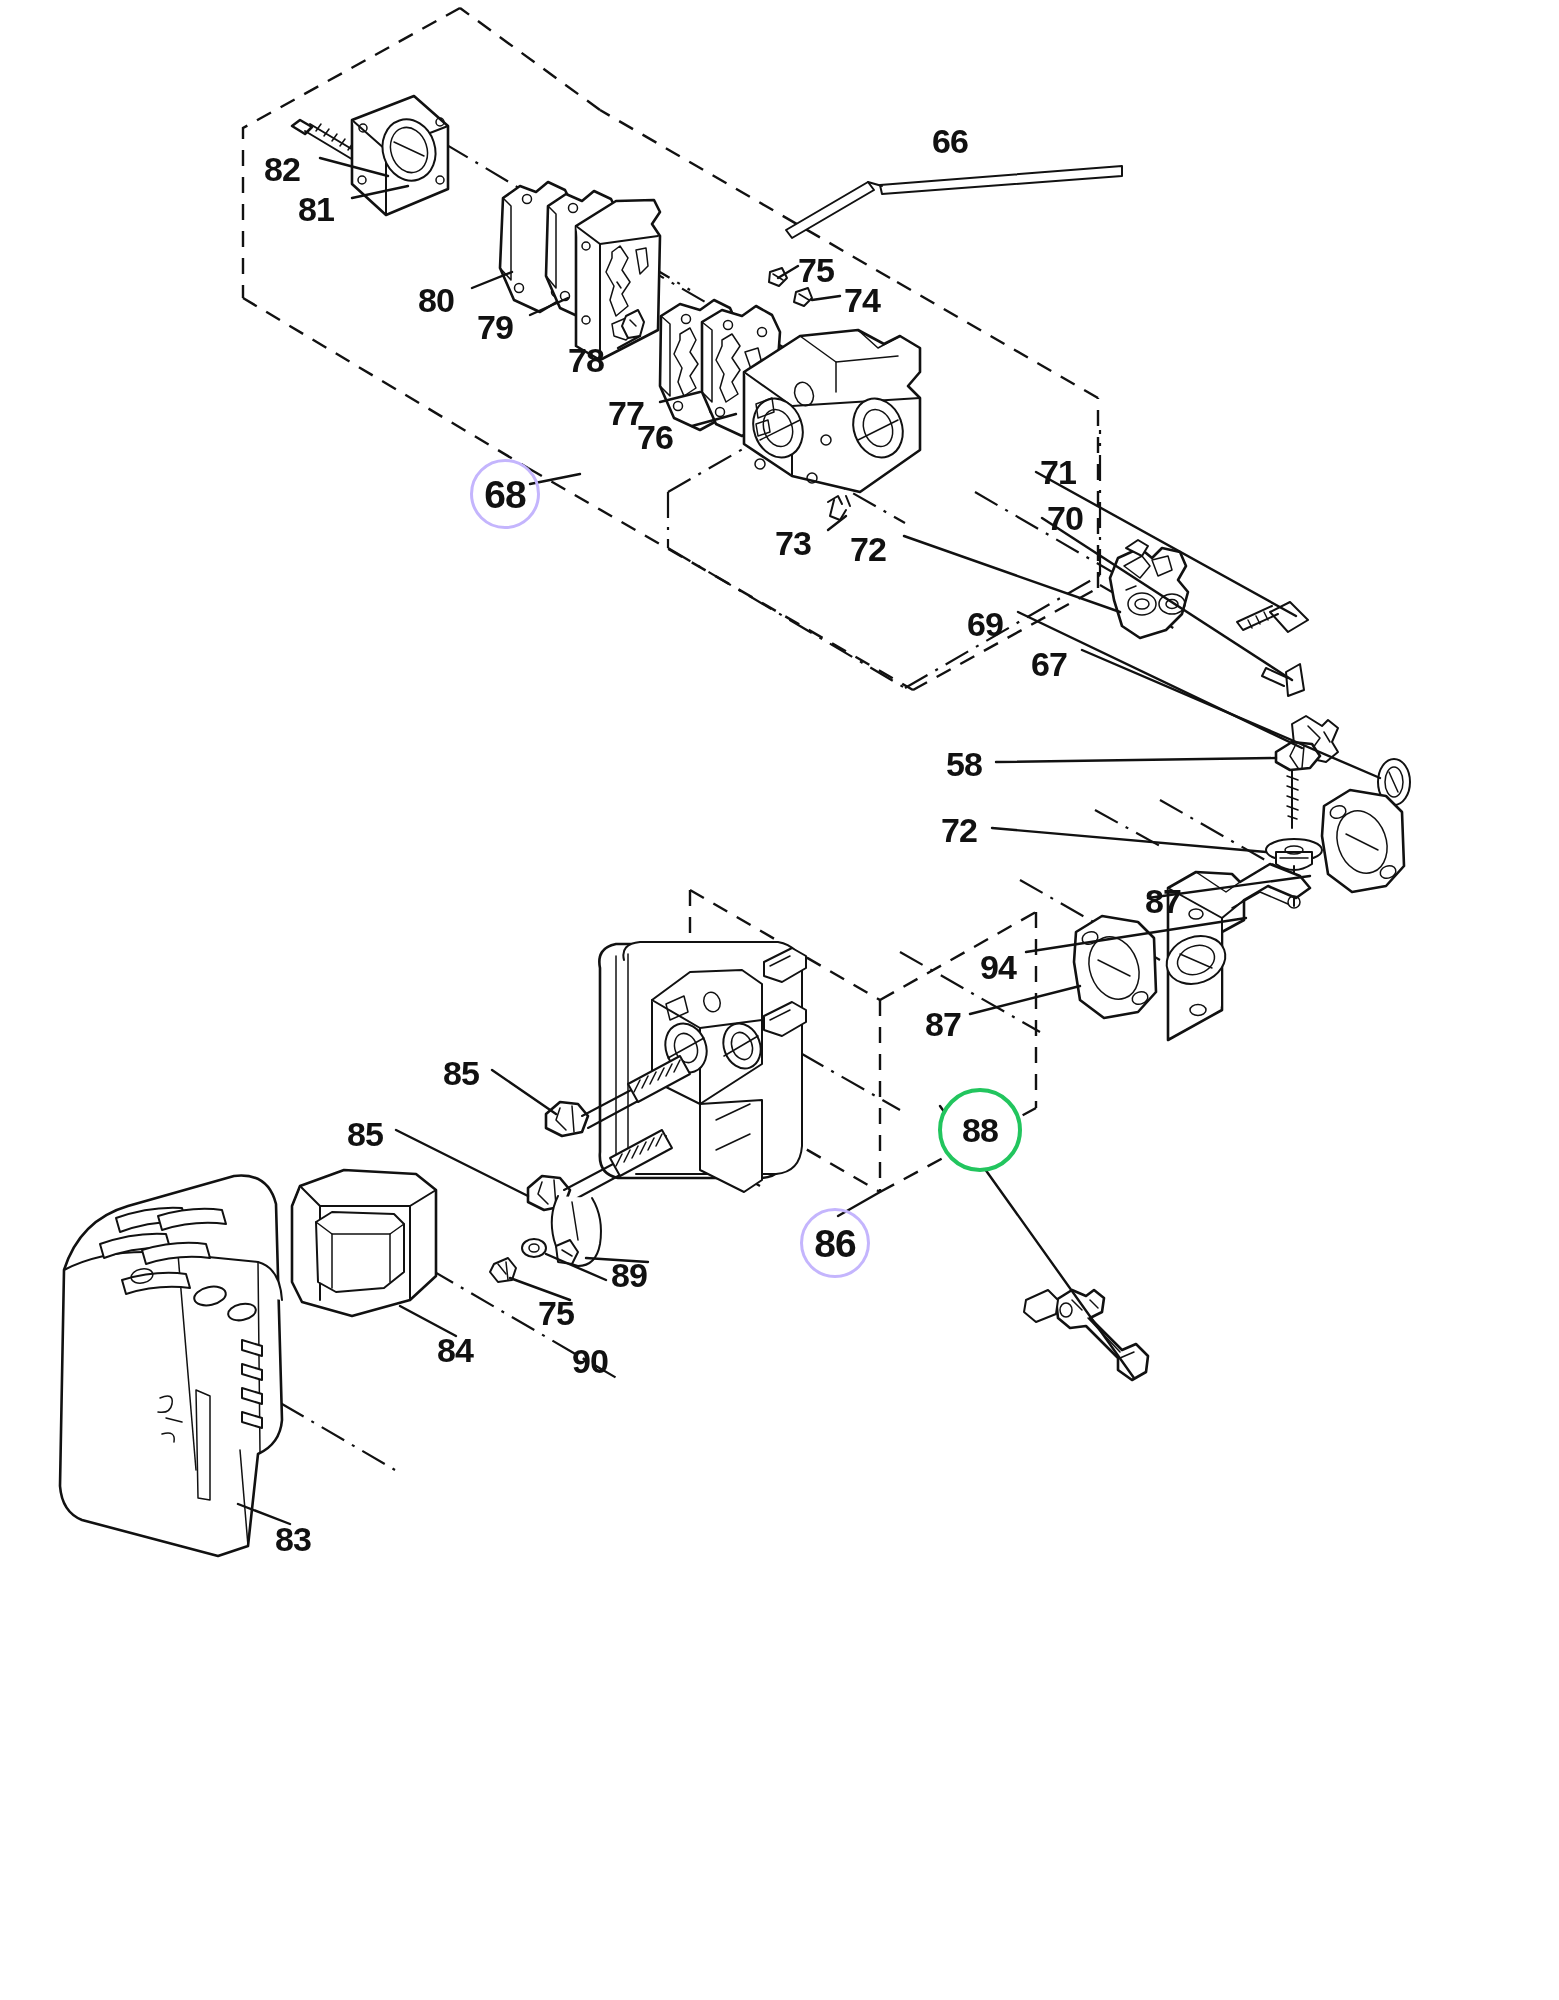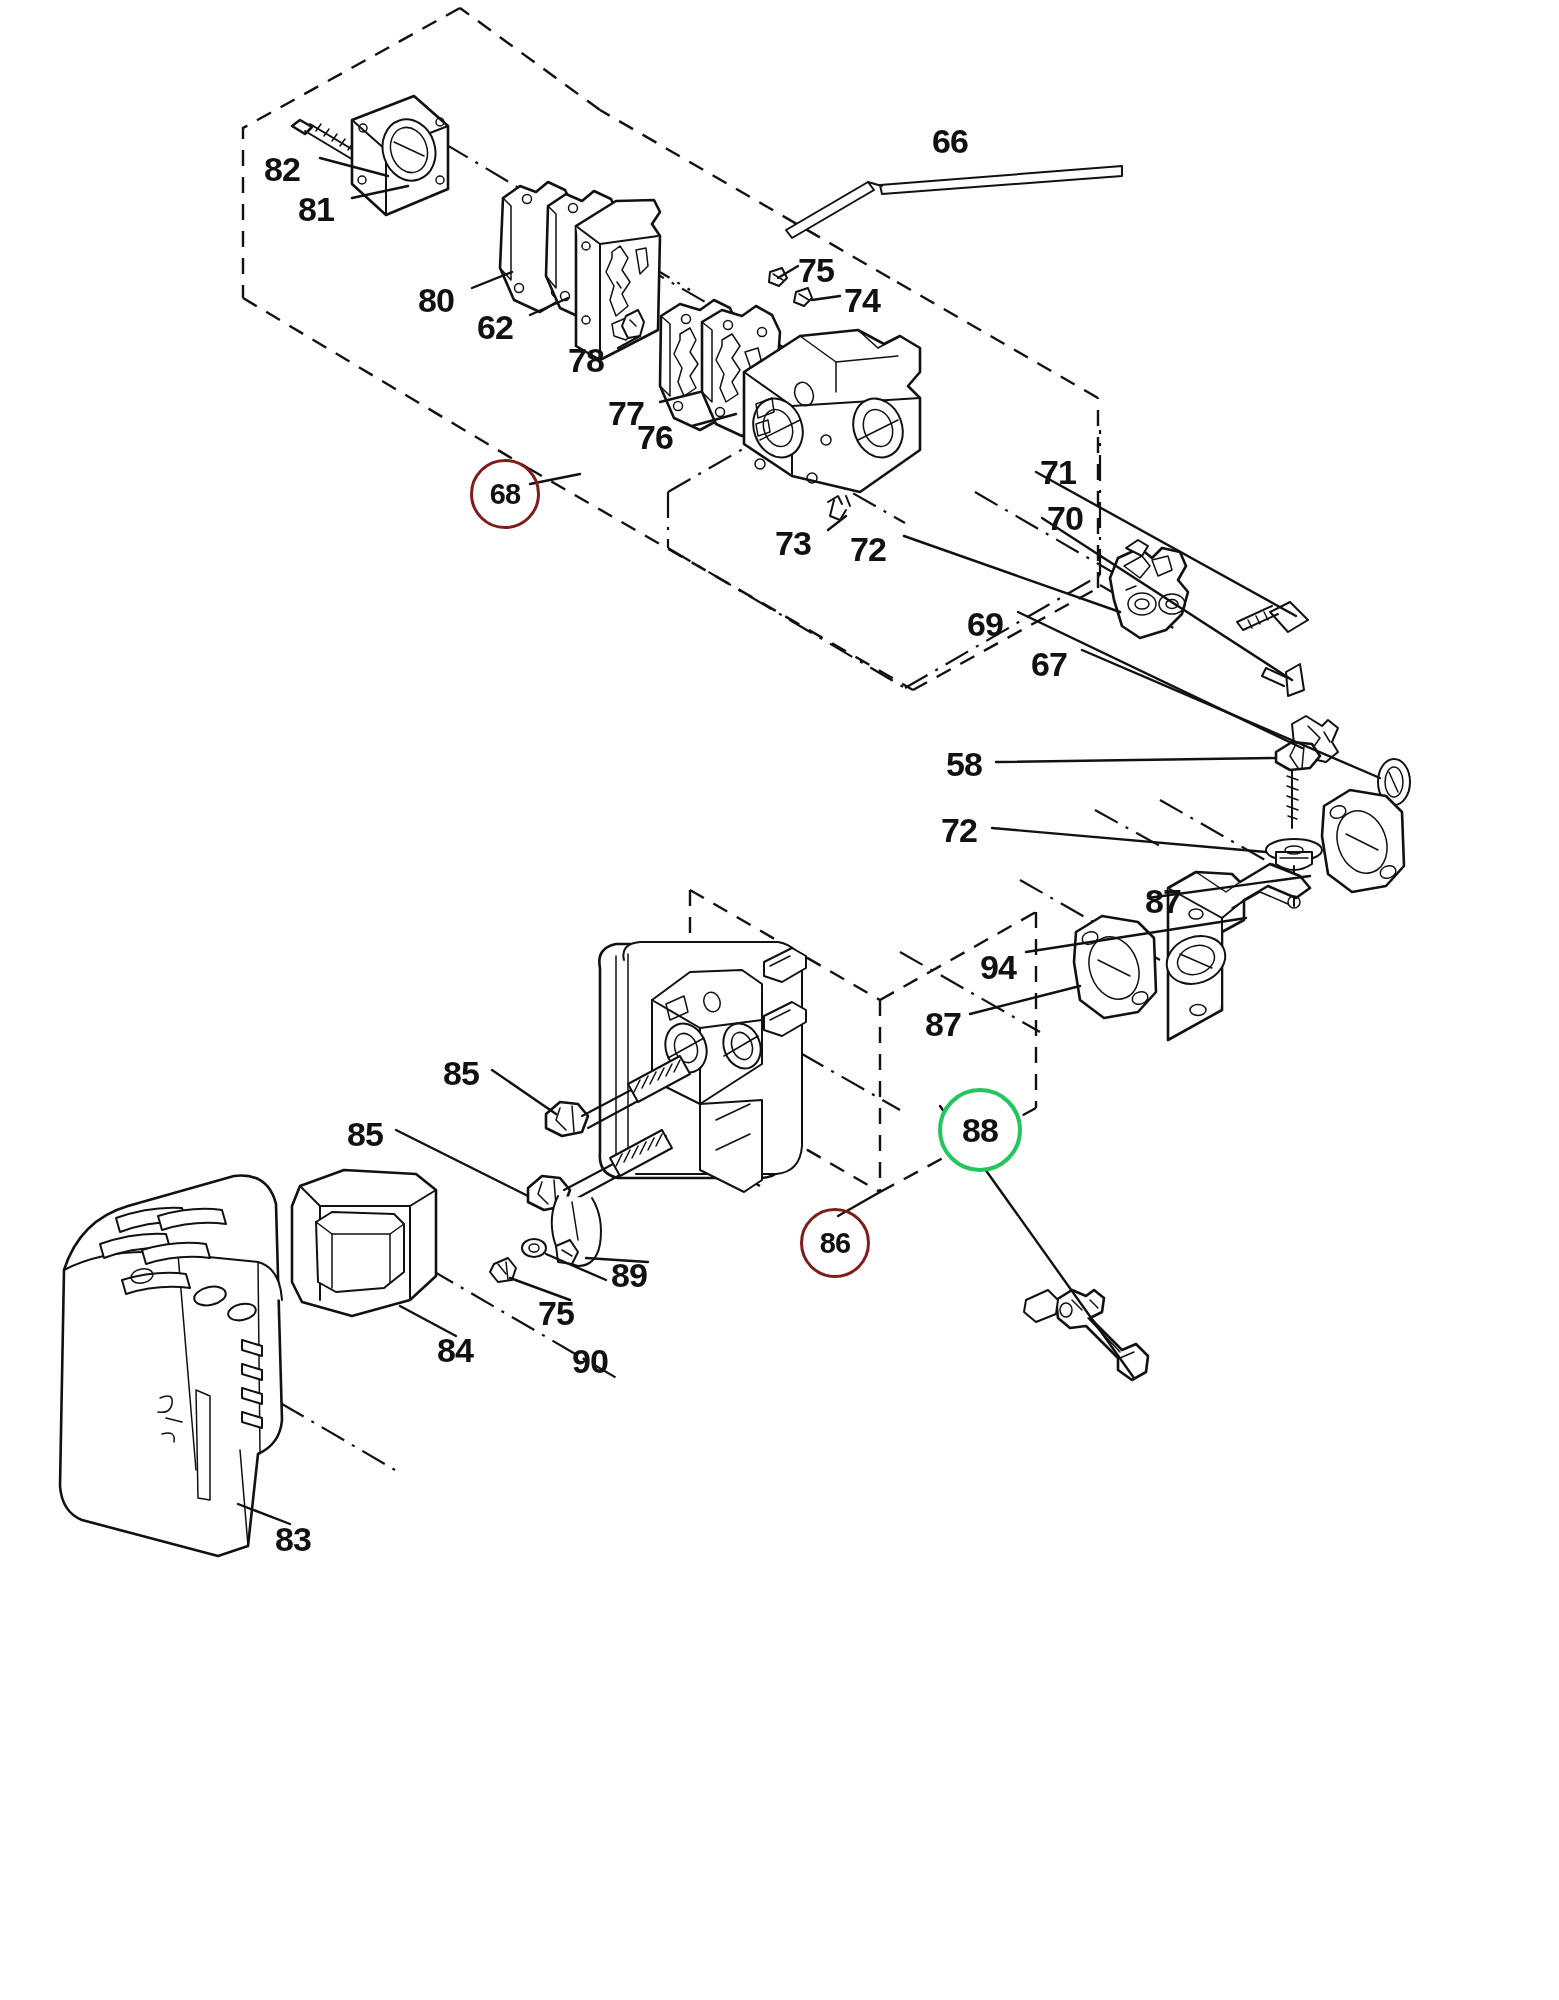--- a/index.html
+++ b/index.html
@@ -2,22 +2,22 @@
 <html><head>
 <meta charset="utf-8">
 <style>
   html,body{margin:0;padding:0;background:#ffffff;}
   body{width:1559px;height:2000px;position:relative;overflow:hidden;
        font-family:"Liberation Sans","DejaVu Sans",sans-serif;}
   #stage{position:absolute;inset:0;width:1559px;height:1600px;}
   svg.layer{position:absolute;left:0;top:0;width:1559px;height:2000px;}
   .lbl{position:absolute;font-weight:bold;font-size:34px;color:#111;
        letter-spacing:-1px;white-space:nowrap;line-height:1;}
-  .lbl.circ{width:64px;height:64px;border:3px solid #7f1d1d;border-radius:50%;
-       display:flex;align-items:center;justify-content:center;font-size:29px;}
+  .lbl.circ{width:64px;height:64px;border:3px solid #c4b5fd;border-radius:50%;
+       display:flex;align-items:center;justify-content:center;font-size:39px;}
   .lbl.hl{width:76px;height:76px;border:4px solid #22c55e;border-radius:50%;
        display:flex;align-items:center;justify-content:center;font-size:34px;
        background:#fff;}
 </style>
 </head>
 <body>
 
 <div id="stage">
 
 <svg class="layer" viewBox="0 0 1559 2000">
@@ -455,21 +455,21 @@
     <path class="lead" d="M570 1300 L510 1278"></path>
     <path class="lead" d="M456 1336 L400 1306"></path>
     <path class="lead" d="M290 1524 L238 1504"></path>
   </g>
 </svg>
 
 <div class="lbl" style="left:932px;top:124px">66</div>
 <div class="lbl" style="left:264px;top:152px">82</div>
 <div class="lbl" style="left:298px;top:192px">81</div>
 <div class="lbl" style="left:418px;top:283px">80</div>
-<div class="lbl" style="left:477px;top:310px">62</div>
+<div class="lbl" style="left:477px;top:310px">79</div>
 <div class="lbl" style="left:568px;top:343px">78</div>
 <div class="lbl" style="left:798px;top:253px">75</div>
 <div class="lbl" style="left:844px;top:283px">74</div>
 <div class="lbl" style="left:608px;top:396px">77</div>
 <div class="lbl" style="left:637px;top:420px">76</div>
 <div class="lbl circ" style="left:470px;top:459px">68</div>
 <div class="lbl" style="left:775px;top:526px">73</div>
 <div class="lbl" style="left:850px;top:532px">72</div>
 <div class="lbl" style="left:1040px;top:455px">71</div>
 <div class="lbl" style="left:1047px;top:501px">70</div>

